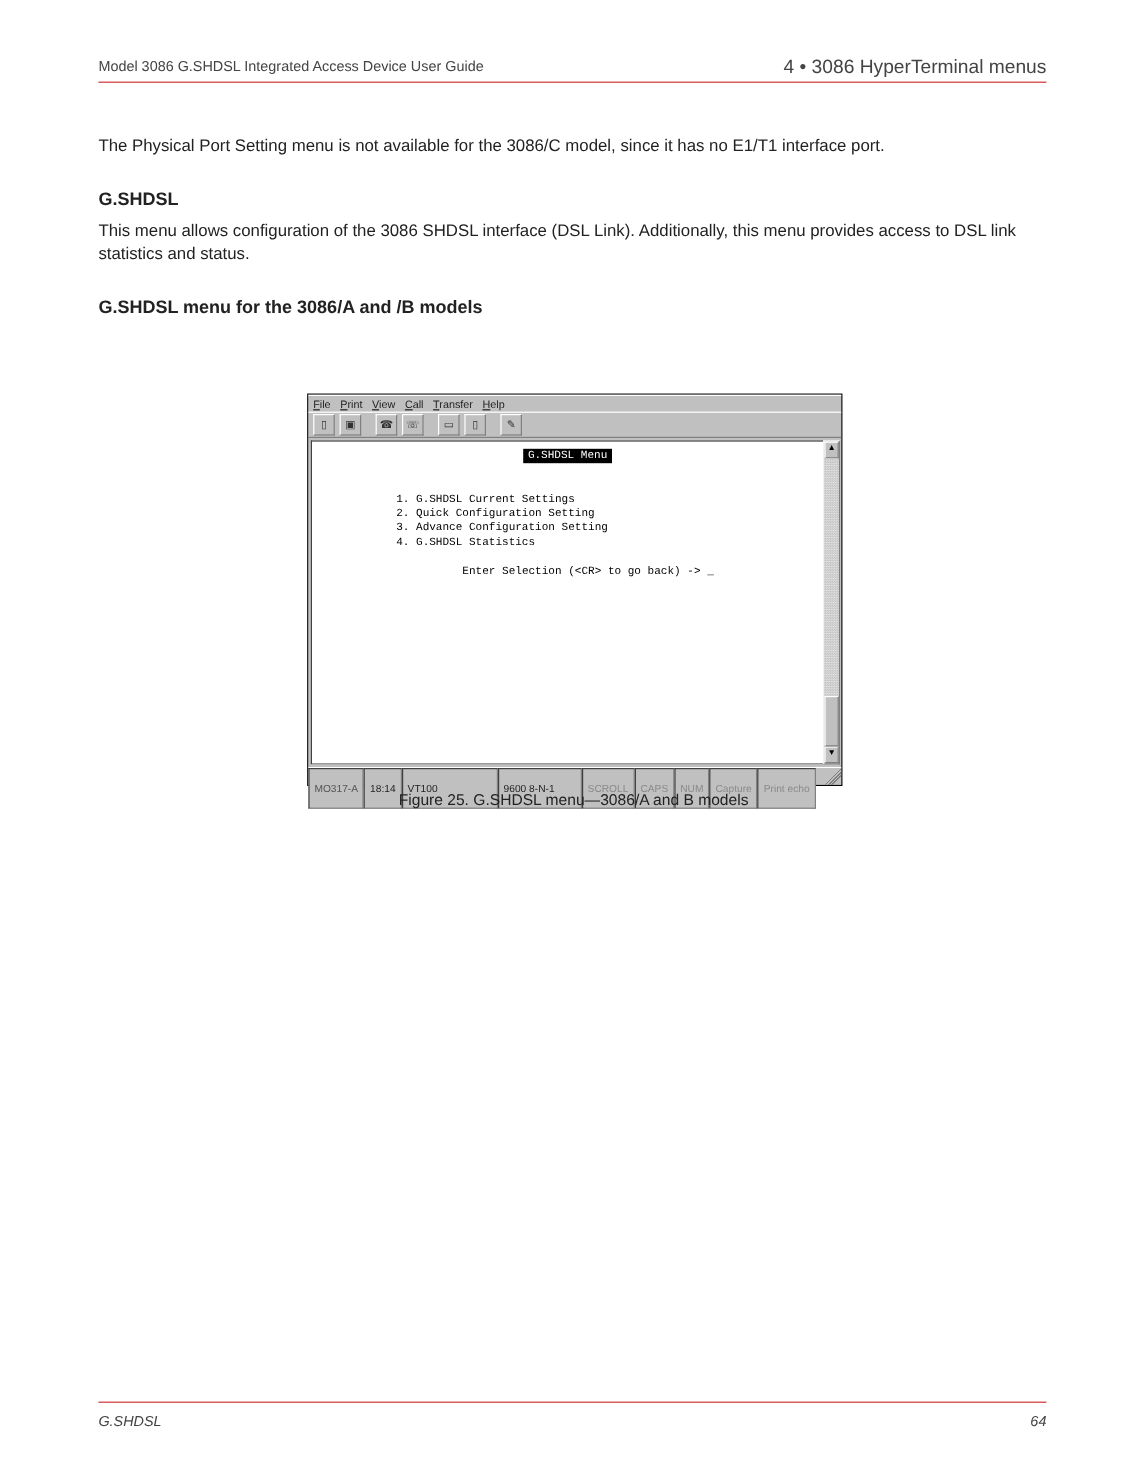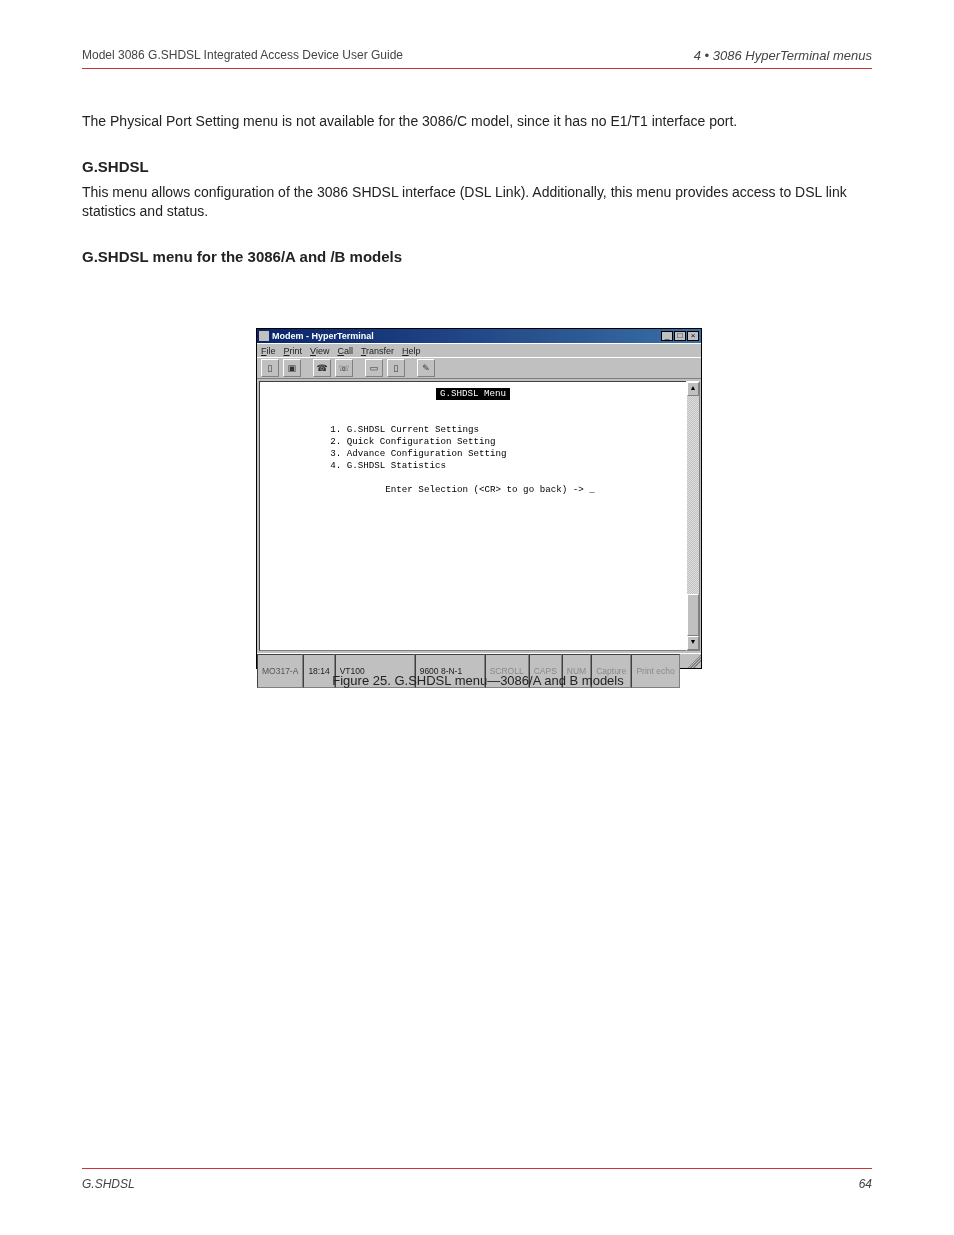--- a/index.html
+++ b/index.html
@@ -26,22 +26,21 @@
     position: absolute;
     left: 82px;
     top: 48px;
     font-size: 12px;
     color: #444;
   }
   .header-right {
     position: absolute;
     right: 82px;
     top: 48px;
-    font-style: italic;
-    font-size: 13px;
+    font-size: 16px;
     color: #444;
     text-align: right;
   }
 
   .body-text {
     position: absolute;
     left: 82px;
     right: 82px;
     top: 106px;
     font-size: 14px;
@@ -199,29 +198,20 @@
 
     <h3>G.SHDSL</h3>
     <p>This menu allows configuration of the 3086 SHDSL interface (DSL Link). Additionally, this menu provides access to DSL link statistics and status.</p>
 
     <h3>G.SHDSL menu for the 3086/A and /B models</h3>
   </div>
 
   <div class="shot-wrap">
     <div class="win">
 
-      <div class="titlebar">
-        <span class="tb-icon"></span>
-        <span class="tb-title">Modem - HyperTerminal</span>
-        <div class="wbtns">
-          <div class="wbtn">_</div>
-          <div class="wbtn">□</div>
-          <div class="wbtn">×</div>
-        </div>
-      </div>
 
       <div class="menubar">
         <span>File</span>
         <span>Print</span>
         <span>View</span>
         <span>Call</span>
         <span>Transfer</span>
         <span>Help</span>
       </div>
 

